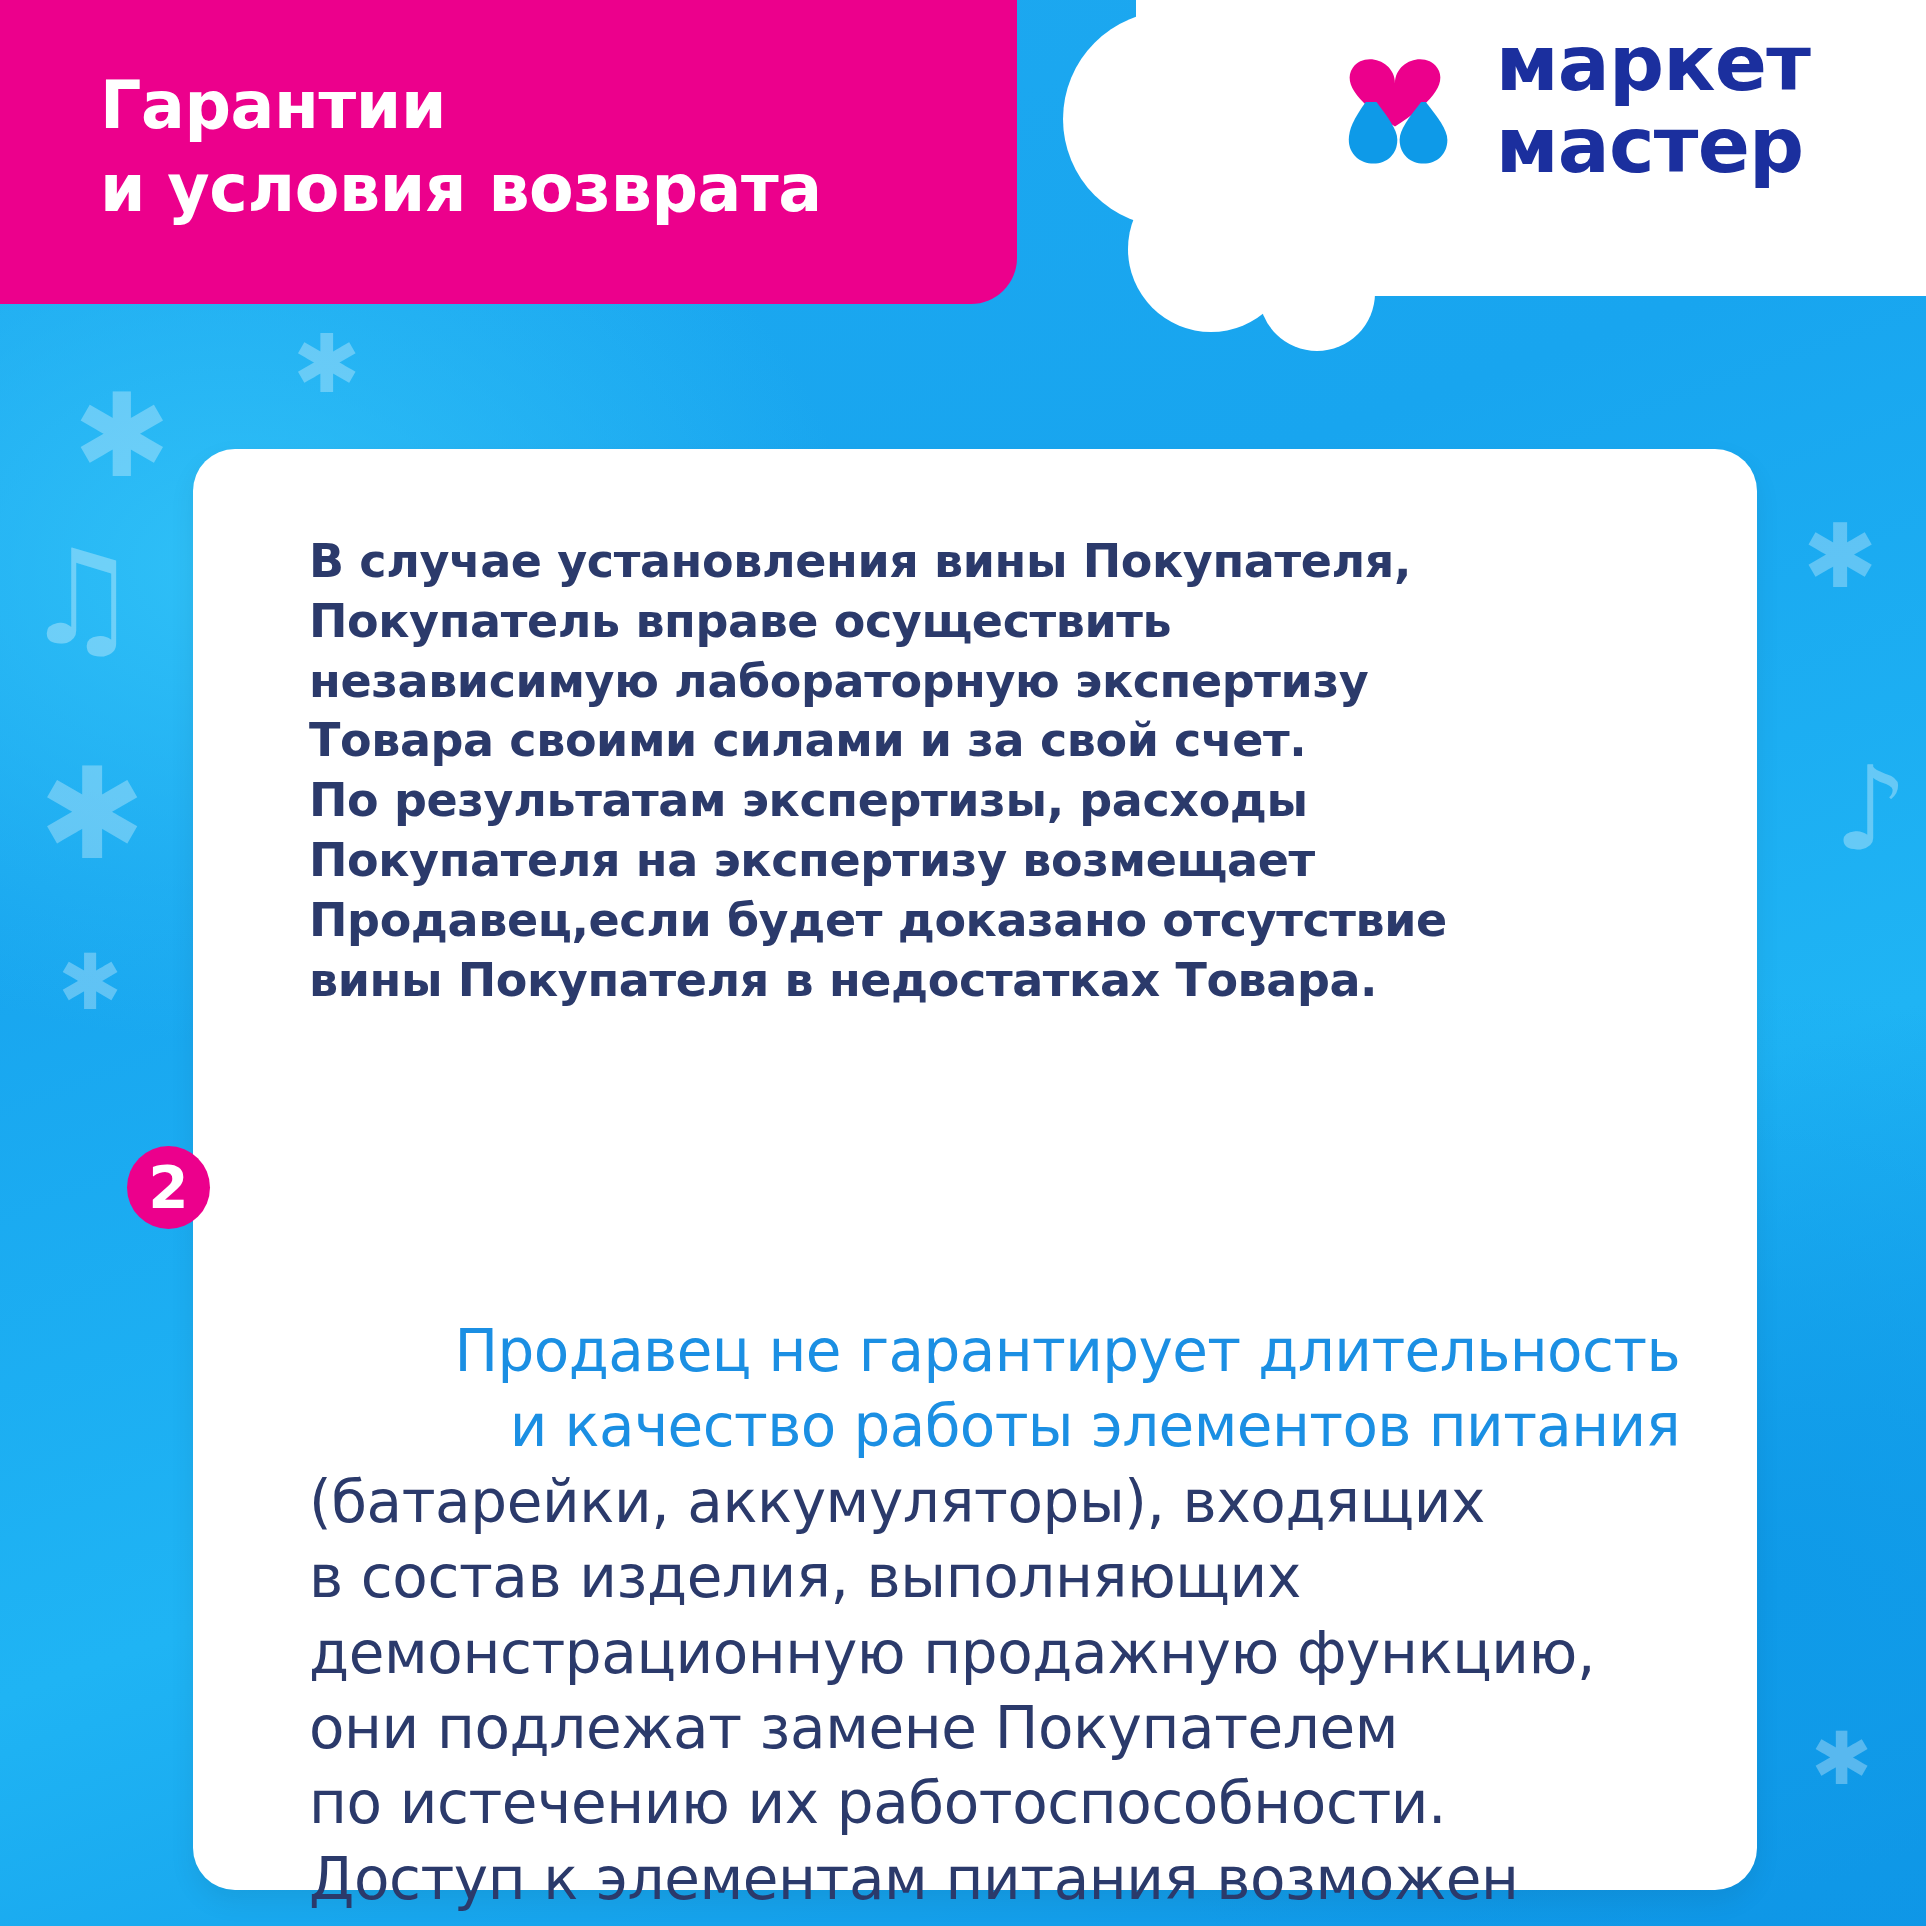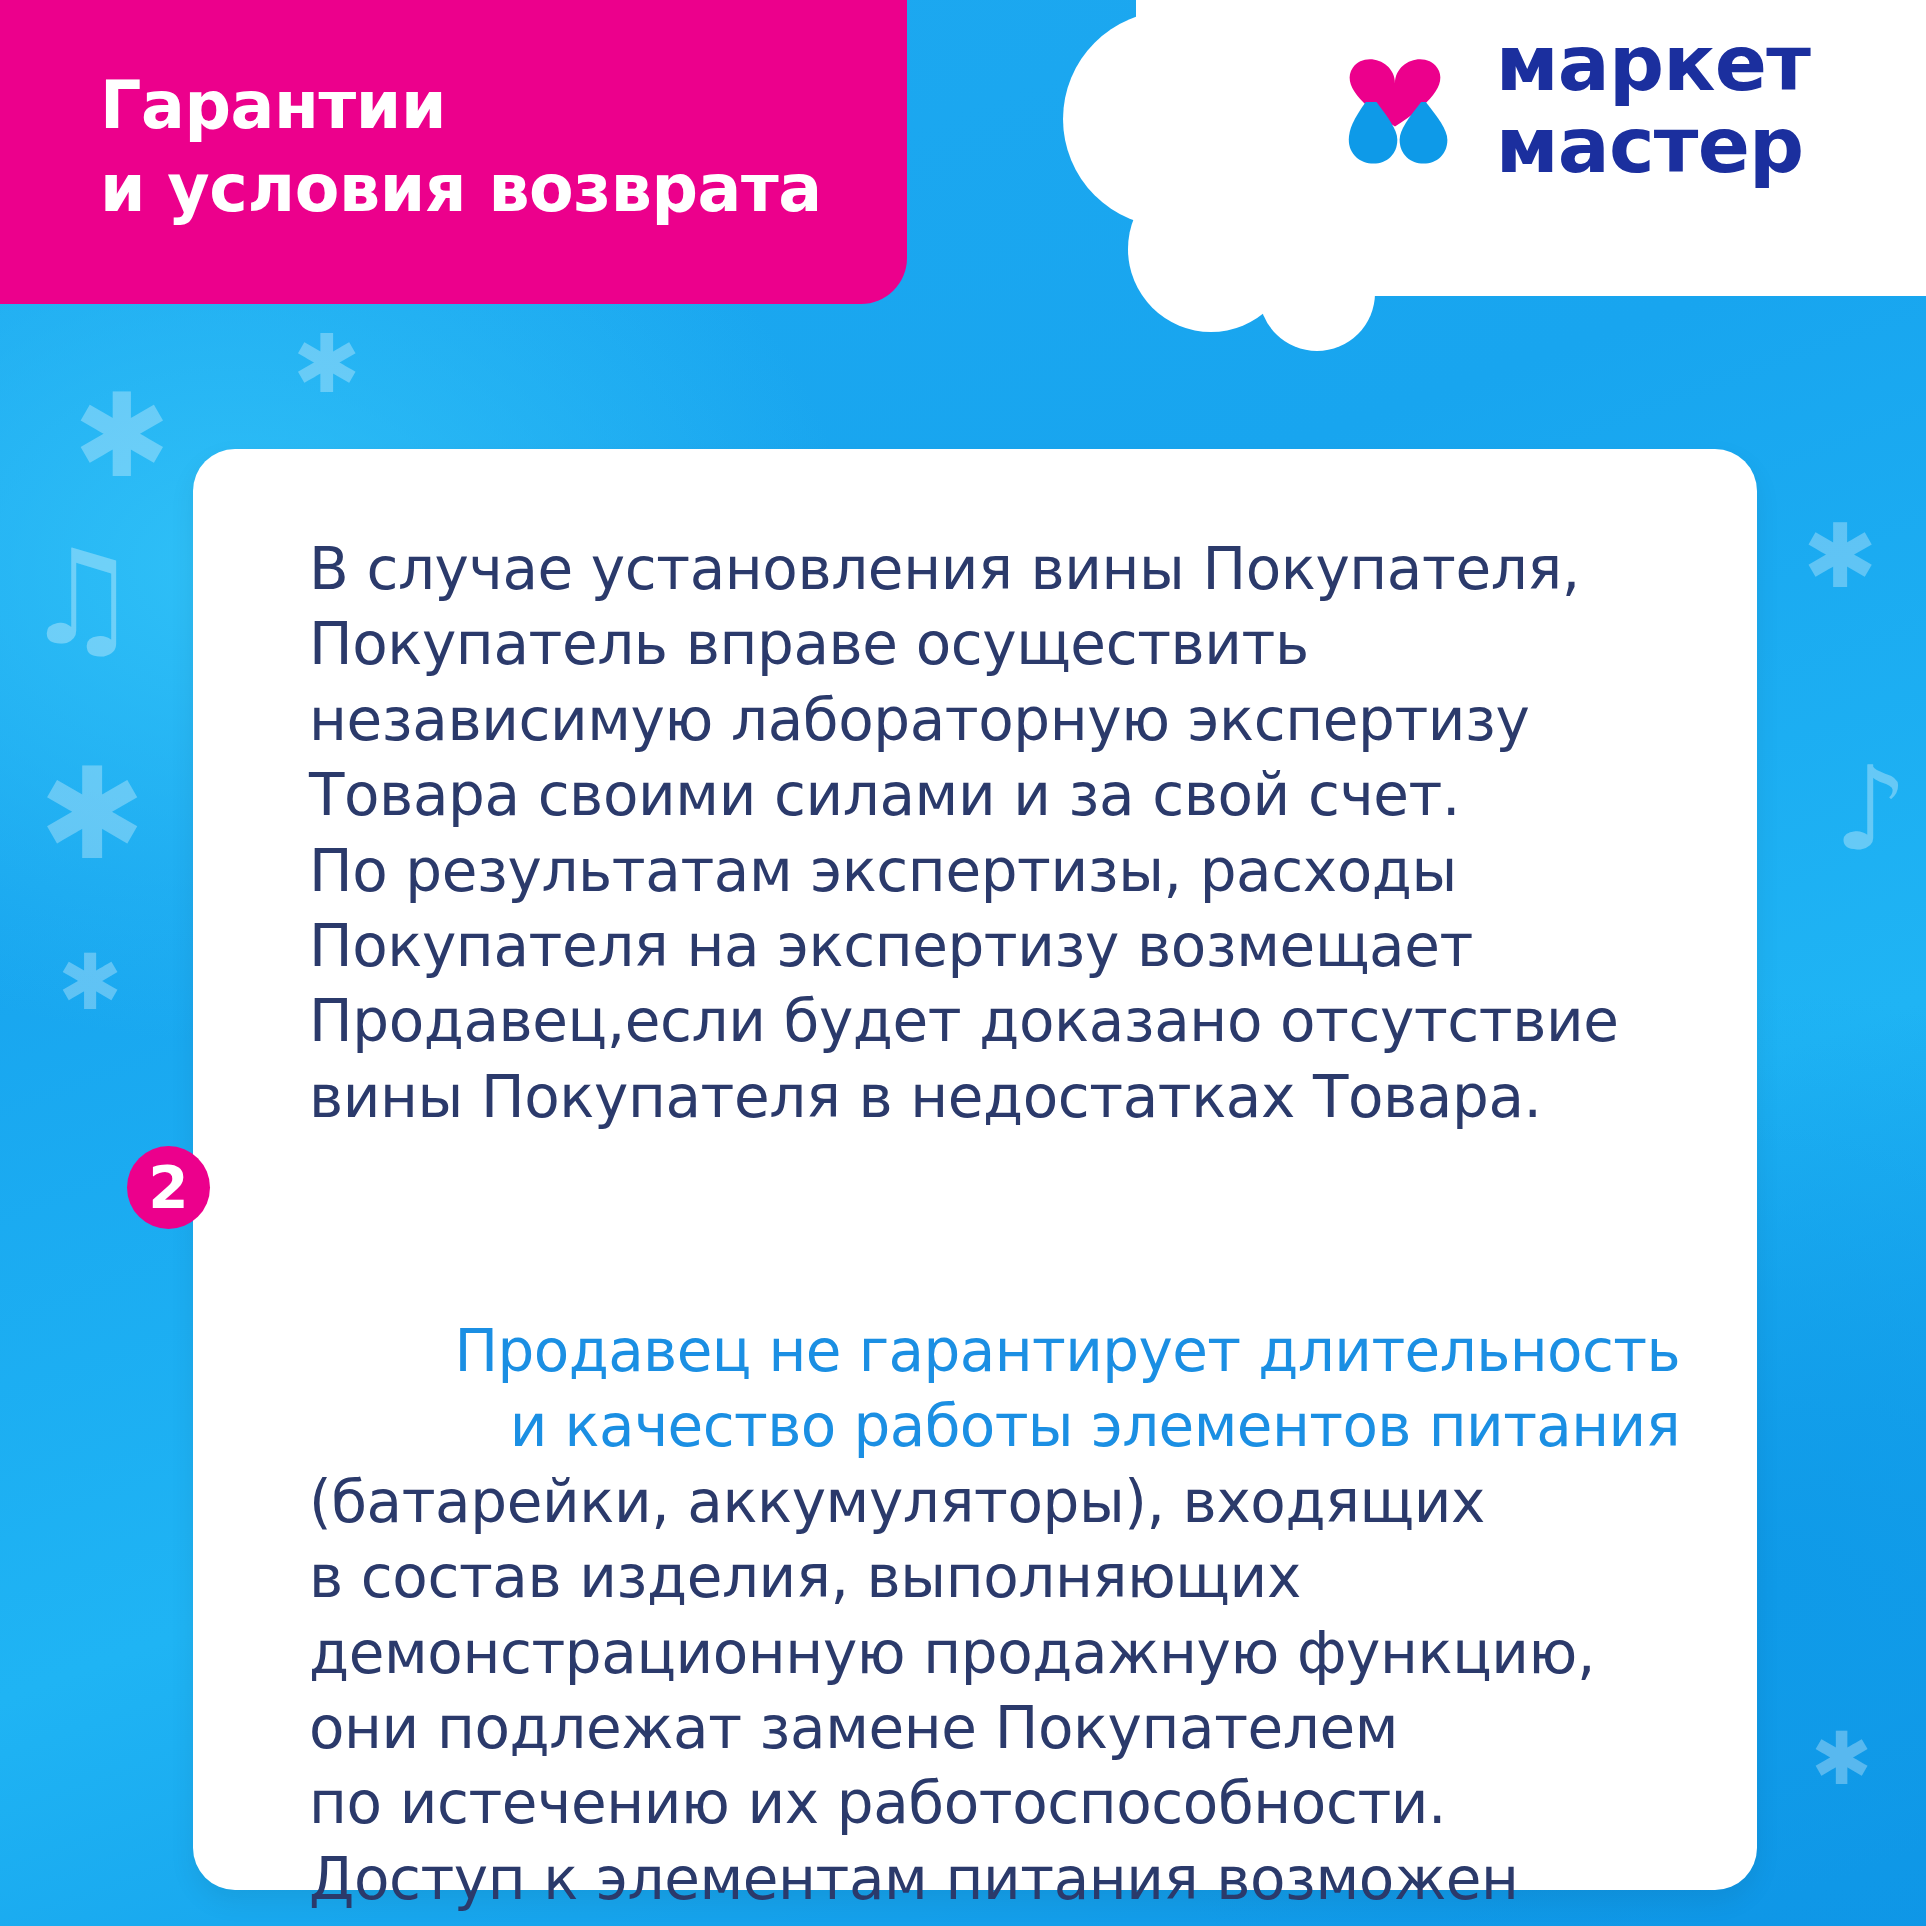--- a/index.html
+++ b/index.html
@@ -33,21 +33,21 @@
     opacity: .34;
     line-height: 1;
   }
   .deco.star { opacity: .30; }
   .deco.note { opacity: .32; }
 
   
   .header {
     position: absolute;
     top: 0; left: 0;
-    width: 907px;
+    width: 1017px;
     height: 304px;
     background: #ec008c;
     border-bottom-right-radius: 46px;
     z-index: 5;
   }
   .header-title {
     position: absolute;
     left: 100px;
     top: 64px;
     color: #ffffff;
@@ -130,22 +130,22 @@
   }
   .card-inner {
     position: absolute;
     left: 116px;
     top: 83px;
     right: 81px;
   }
 
   .para {
     color: #2b3a6b;
-    font-size: 58px;
-    font-weight: 400;
+    font-size: 46px;
+    font-weight: 700;
     line-height: 1.30;
     white-space: pre-line;
     letter-spacing: -0.4px;
   }
 
   .section-2 {
     position: absolute;
     left: 116px;
     top: 865px;
     right: 77px;

